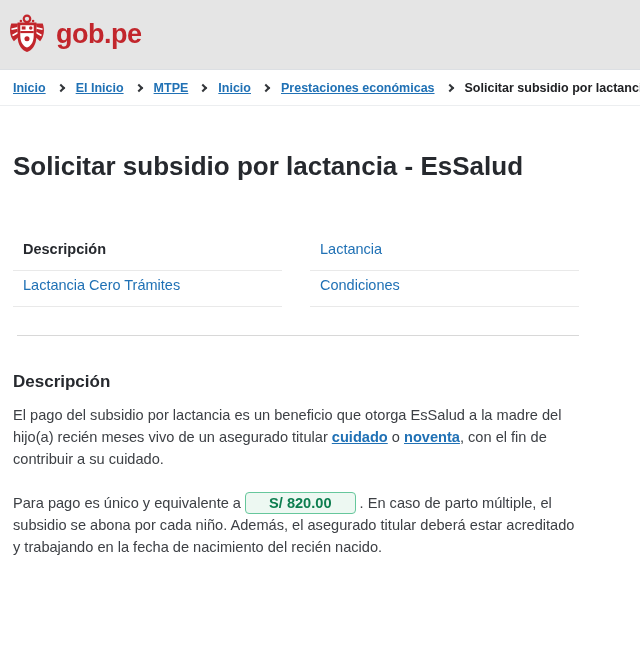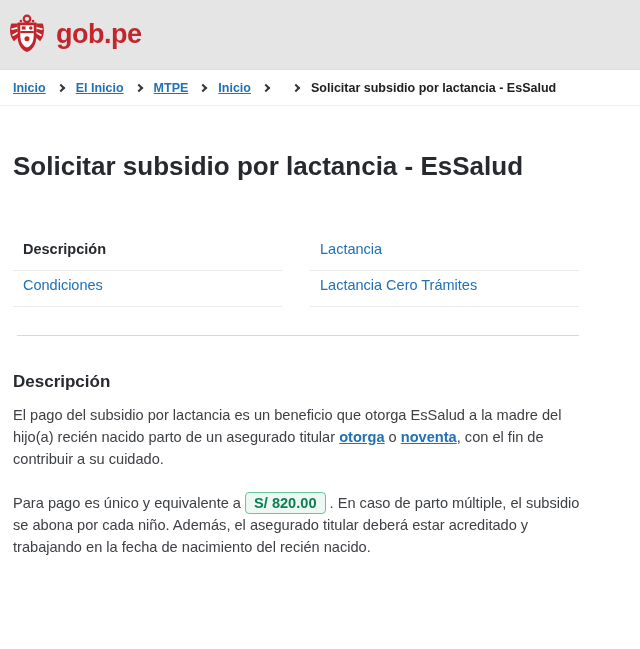--- a/index.html
+++ b/index.html
@@ -109,21 +109,21 @@
   }
   p + p { margin-top: 22px; }
   p a {
     color: var(--link-blue, #2071b5);
     font-weight: 700;
     text-decoration: underline;
     cursor: pointer;
   }
   .amount-chip {
     display: inline-block;
-    padding: 0 8px;
+    padding: 0 23px;
     line-height: 20px;
     background: var(--chip-bg, #edf8f2);
     border: 1px solid var(--chip-border, #66c79c);
     border-radius: 4px;
     color: var(--chip-text, #0e7e50);
     font-weight: 700;
   }
 </style>
 </head>
 <body>
@@ -153,35 +153,36 @@
 
 <nav class="breadcrumb" id="crumbs">
     <a>Inicio</a>
     <span class="chev"></span>
     <a>El Inicio</a>
     <span class="chev"></span>
     <a>MTPE</a>
     <span class="chev"></span>
     <a>Inicio</a>
     <span class="chev"></span>
+    <a>Prestaciones económicas</a>
     <span class="chev"></span>
     <span class="crumb-current">Solicitar subsidio por lactancia - EsSalud</span>
   </nav>
 
 <main>
   <h1>Solicitar subsidio por lactancia - EsSalud</h1>
 
   <div class="tabs" id="tabs">
       <div class="tab active">Descripción</div>
       <div class="tab">Lactancia</div>
+      <div class="tab">Lactancia Cero Trámites</div>
       <div class="tab">Condiciones</div>
-      <div class="tab">Lactancia Cero Trámites</div>
     </div>
 
   <hr class="divider">
 
   <h2>Descripción</h2>
 
-  <p><span>El pago del subsidio por lactancia es un beneficio que otorga EsSalud a la madre del hijo(a) recién nacido parto de un asegurado titular </span><a>otorga</a><span> o </span><a>noventa</a><span>, con el fin de contribuir a su cuidado.</span></p>
+  <p><span>El pago del subsidio por lactancia es un beneficio que otorga EsSalud a la madre del hijo(a) recién meses vivo de un asegurado titular </span><a>cuidado</a><span> o </span><a>noventa</a><span>, con el fin de contribuir a su cuidado.</span></p>
 
   <p><span>Para pago es único y equivalente a </span><span class="amount-chip">S/ 820.00</span><span> . En caso de parto múltiple, el subsidio se abona por cada niño. Además, el asegurado titular deberá estar acreditado y trabajando en la fecha de nacimiento del recién nacido.</span></p>
 
 </main>
 
 </body></html>

